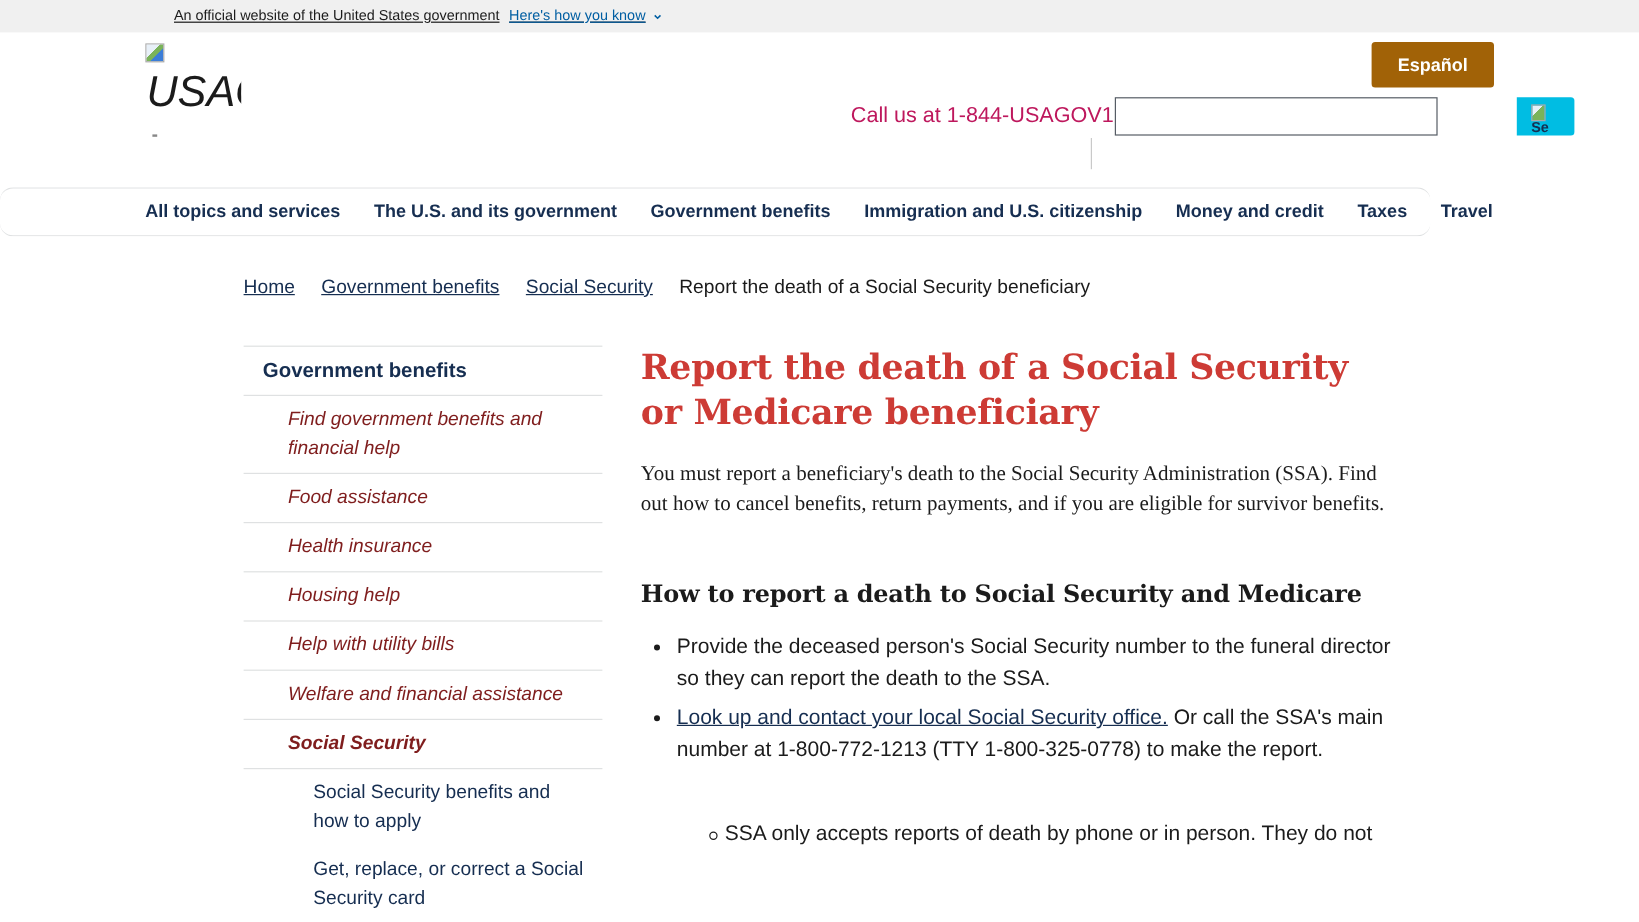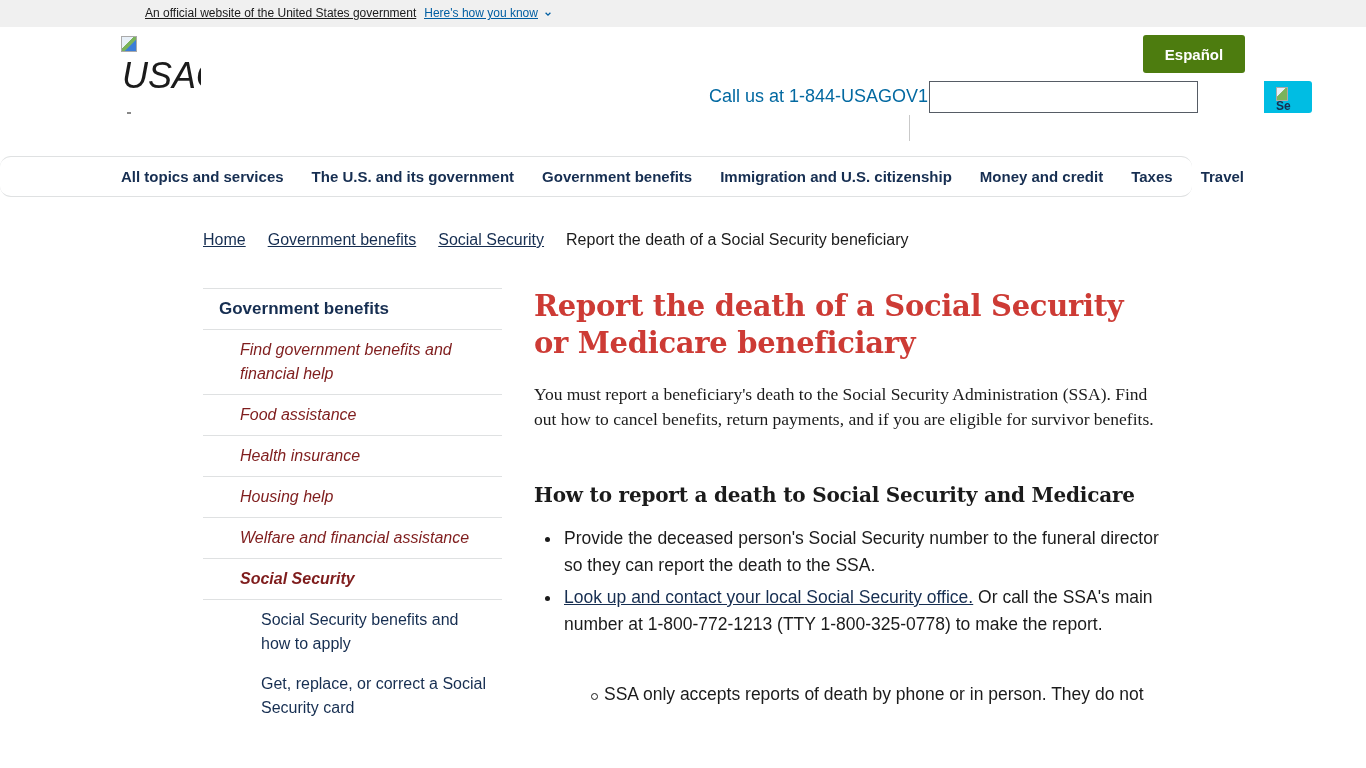--- a/index.html
+++ b/index.html
@@ -11,22 +11,22 @@
   .gov-banner .inner { position: absolute; left: 145px; top: 6px; font-size: 12px; line-height: 15px; color: #1b1b1b; display: flex; align-items: center; text-decoration: underline; }
   .gov-banner .howknow { color: #005ea2; text-decoration: underline; margin-left: 8px; cursor: pointer; }
   .gov-banner .chev { margin-left: 6px; width: 8px; height: 8px; display: inline-block; }
 
   
   .logo { position: absolute; left: 121px; top: 36px; width: 80px; height: 80px; overflow: hidden; }
   .logo .broken { width: 16px; height: 16px; border: 1px solid #aaa; background: linear-gradient(135deg,#e8f0f8 40%, #7ab35a 41%, #7ab35a 60%, #3b7dd8 61%); position: absolute; left: 0; top: 0; }
   .logo .alt { position: absolute; left: 1px; top: 20px; font-size: 36px; font-style: italic; line-height: 40px; color: #1b1b1b; white-space: nowrap; font-family: "Liberation Sans", sans-serif; }
   .logo .dash { position: absolute; left: 6px; top: 76px; width: 4px; height: 2px; background: #888; }
 
-  .espanol { position: absolute; left: 1143px; top: 35px; width: 102px; height: 38px; background: #4d7c0f; color: #fff; border-radius: 3px; font-weight: bold; font-size: 15px; display: flex; align-items: center; justify-content: center; cursor: pointer; }
-  .callus { position: absolute; left: 709px; top: 86px; font-size: 18px; line-height: 20px; color: #0369a1; white-space: nowrap; }
+  .espanol { position: absolute; left: 1143px; top: 35px; width: 102px; height: 38px; background: #a16207; color: #fff; border-radius: 3px; font-weight: bold; font-size: 15px; display: flex; align-items: center; justify-content: center; cursor: pointer; }
+  .callus { position: absolute; left: 709px; top: 86px; font-size: 18px; line-height: 20px; color: #be185d; white-space: nowrap; }
   .search-input { position: absolute; left: 929px; top: 81px; width: 269px; height: 32px; border: 1px solid #565c65; background: #fff; font-size: 15px; padding: 0 6px; font-family: "Liberation Sans", sans-serif; }
   .search-btn { position: absolute; left: 1264px; top: 81px; width: 48px; height: 32px; background: #00bde3; border-radius: 0 3px 3px 0; cursor: pointer; overflow: hidden; }
   .search-btn .img-ph { position: absolute; left: 12px; top: 6px; width: 12px; height: 14px; background: linear-gradient(135deg,#e8f0f8 40%, #7ab35a 41%); border: 1px solid #aaa; }
   .search-btn .alt-txt { position: absolute; left: 12px; top: 19px; font-size: 12px; font-weight: bold; color: #162e51; line-height: 12px; }
   .vsep { position: absolute; left: 909px; top: 115px; width: 1px; height: 26px; background: #c9c9c9; }
 
   
   .main-nav { position: absolute; left: 0; top: 156px; width: 1192px; height: 41px; border-top: 1px solid #dfe1e2; border-bottom: 1px solid #dfe1e2; border-radius: 11px; }
   .main-nav ul { list-style: none; position: absolute; left: 121px; top: 0; height: 39px; display: flex; align-items: center; }
   .main-nav li { font-size: 15px; font-weight: bold; color: #162e51; margin-right: 28px; cursor: pointer; white-space: nowrap; }
@@ -106,20 +106,21 @@
   <a>Social Security</a>
   <span class="current">Report the death of a Social Security beneficiary</span>
 </div>
 
 <aside class="sidenav">
   <div class="item lvl0">Government benefits</div>
   <div class="item lvl1">Find government benefits and financial help</div>
   <div class="item lvl1">Food assistance</div>
   <div class="item lvl1">Health insurance</div>
   <div class="item lvl1">Housing help</div>
+  <div class="item lvl1">Help with utility bills</div>
   <div class="item lvl1">Welfare and financial assistance</div>
   <div class="item lvl1 active divider-after">Social Security</div>
   <div class="item lvl2">Social Security benefits and how to apply</div>
   <div class="item lvl2">Get, replace, or correct a Social Security card</div>
 </aside>
 
 <main class="content">
   <h1 class="page-title">Report the death of a Social Security or Medicare beneficiary</h1>
   <p class="intro">You must report a beneficiary's death to the Social Security Administration (SSA). Find out how to cancel benefits, return payments, and if you are eligible for survivor benefits.</p>
   <h2 class="h2">How to report a death to Social Security and Medicare</h2>

